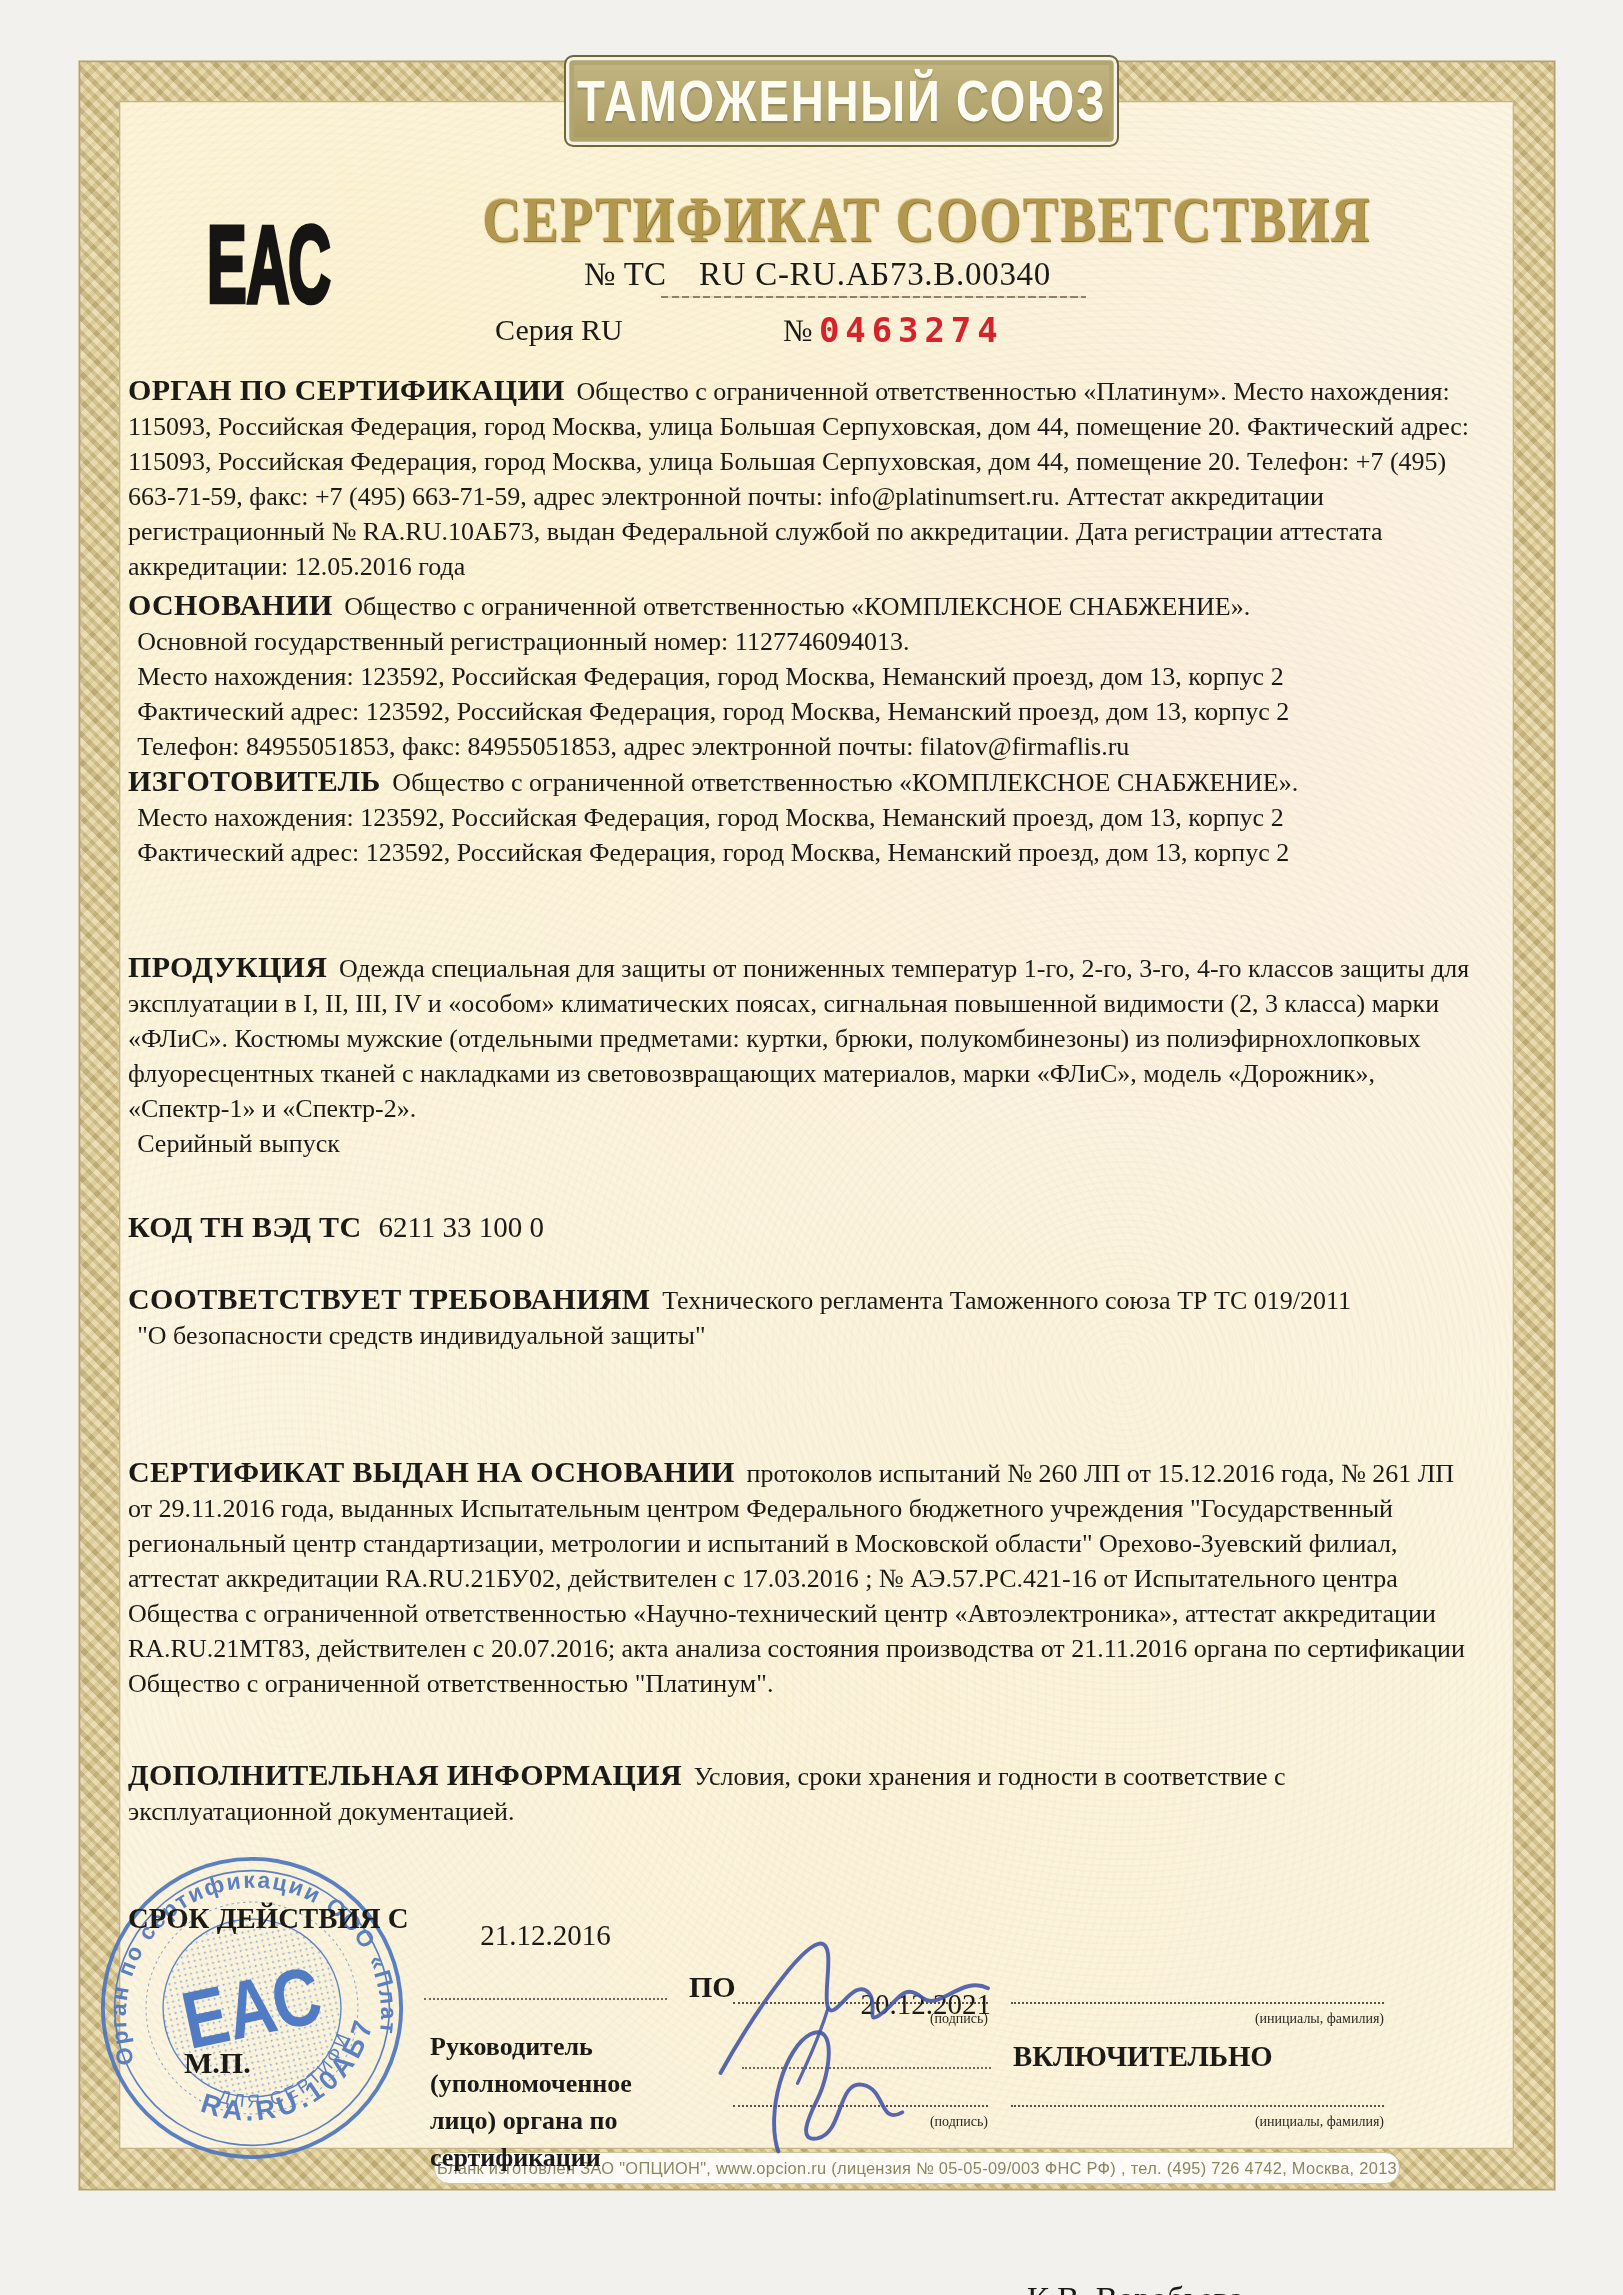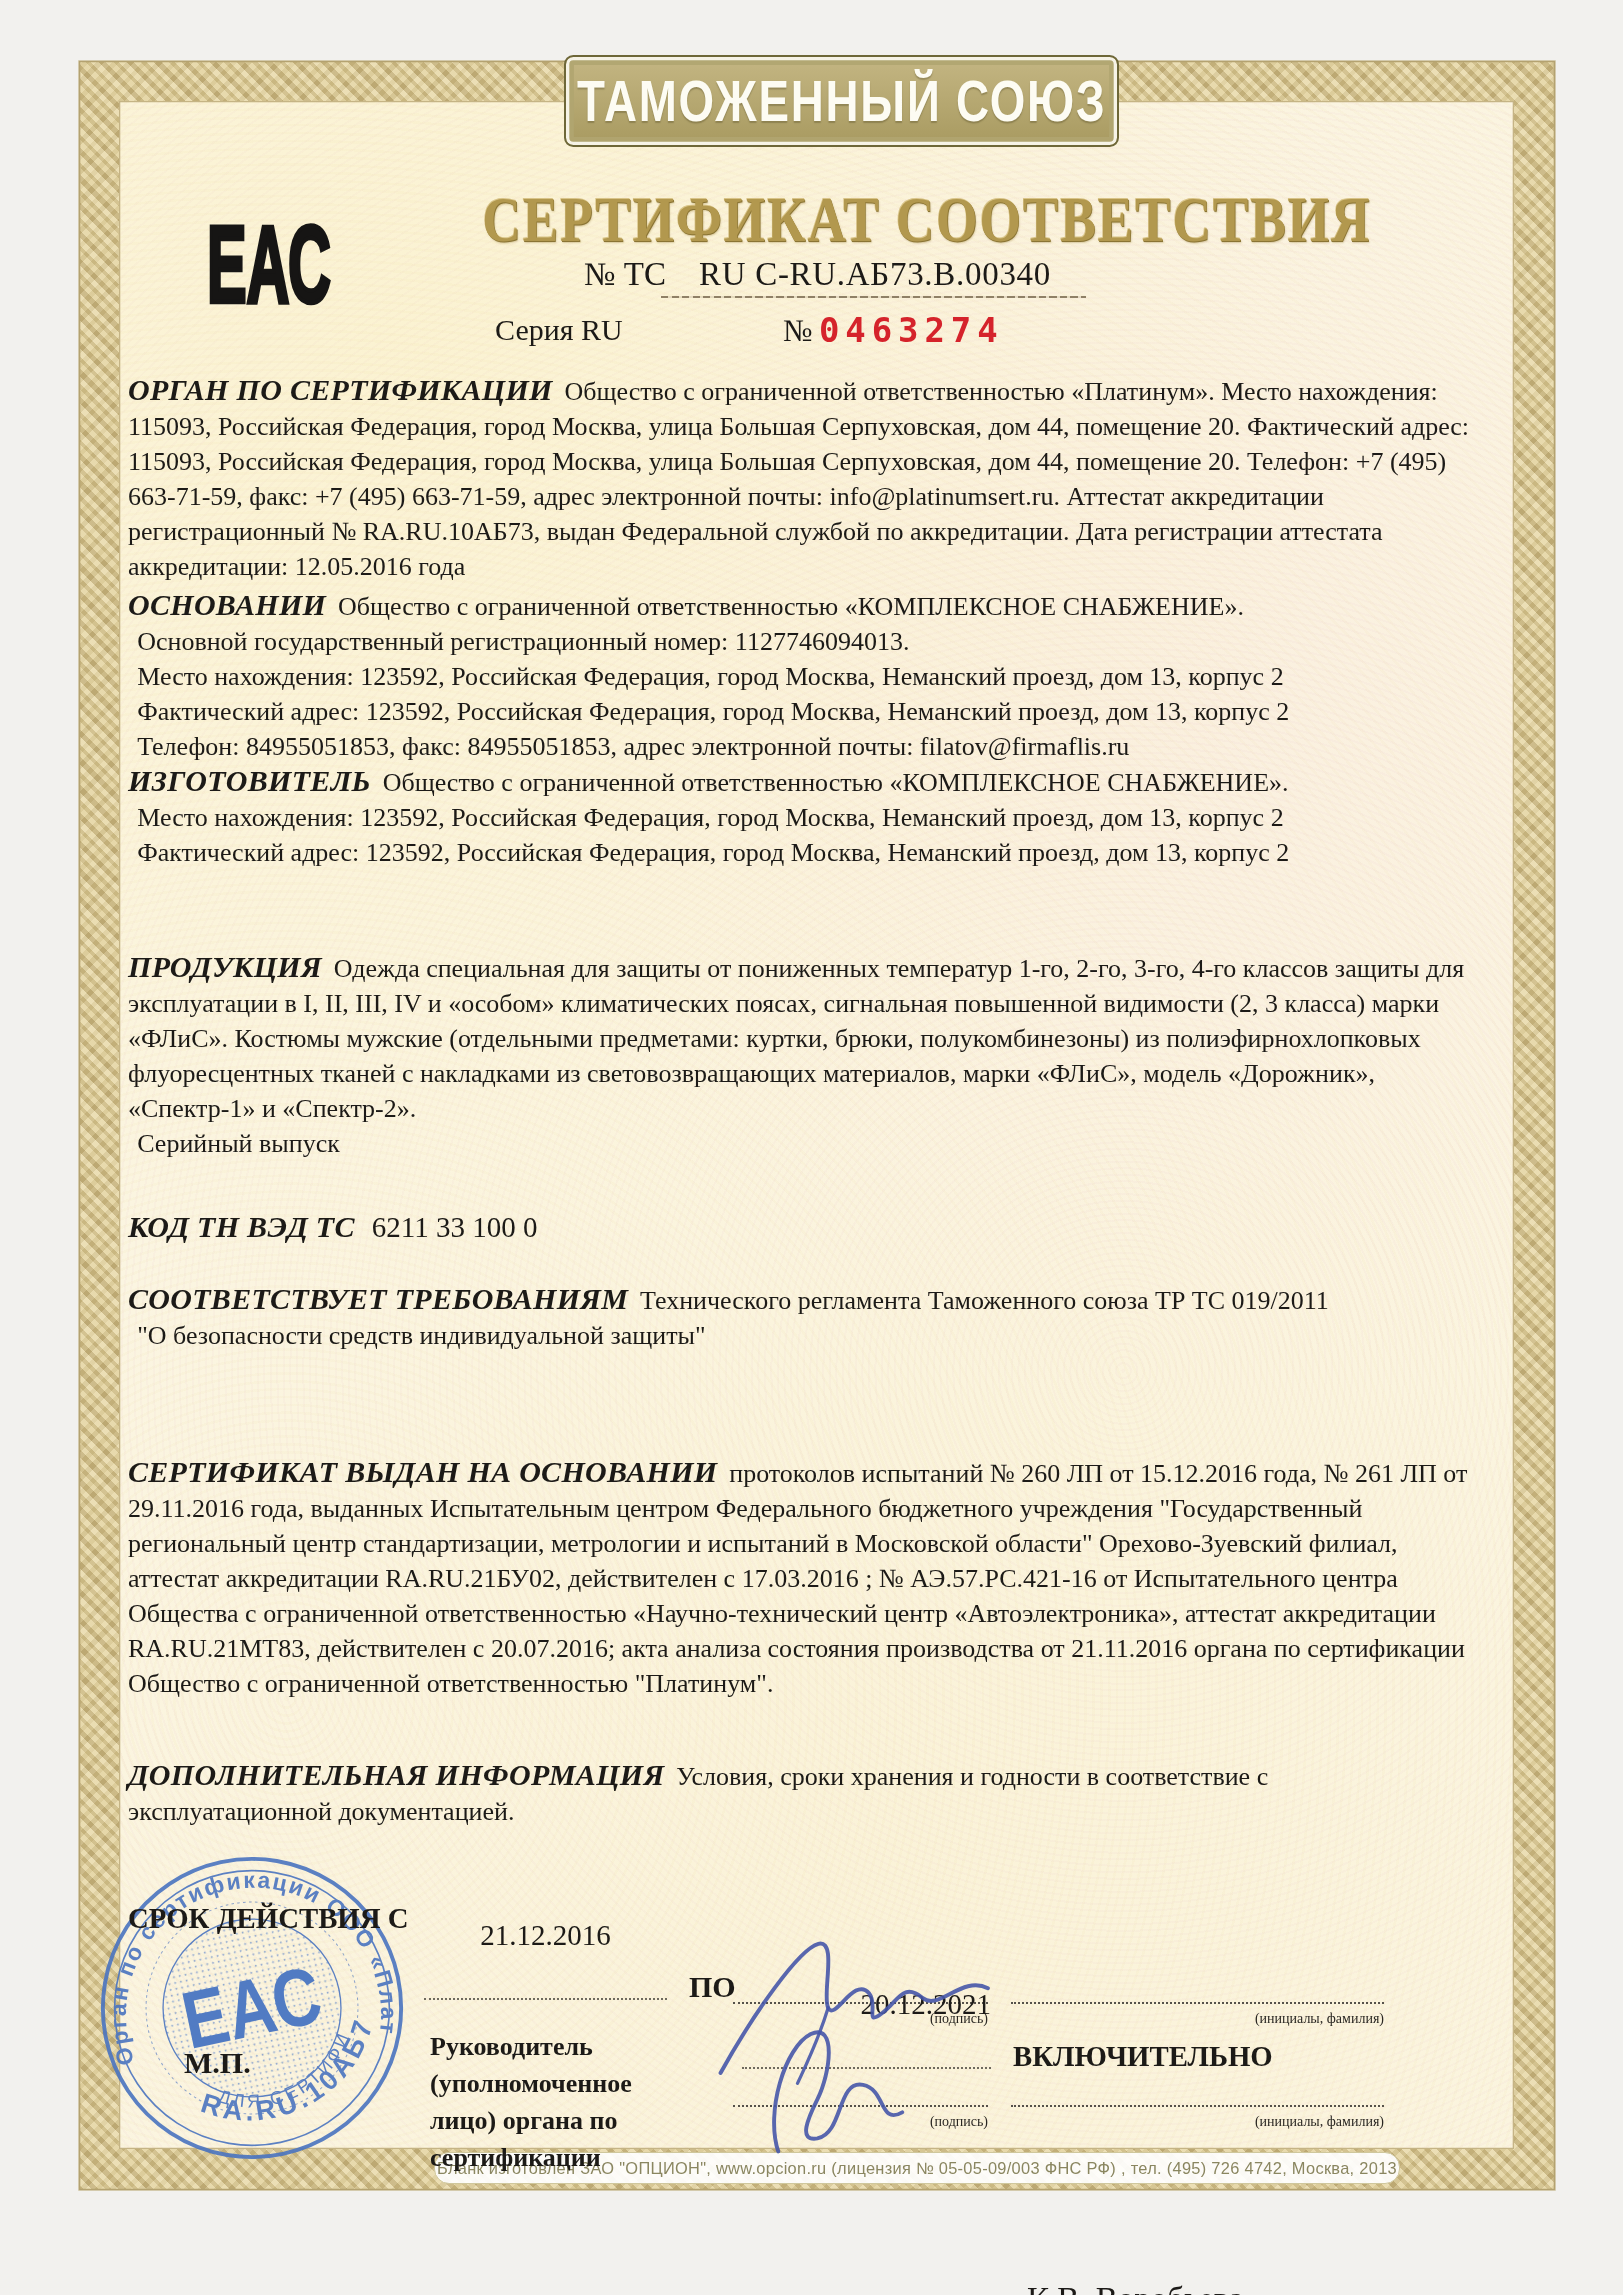--- a/index.html
+++ b/index.html
@@ -67,21 +67,21 @@
   }
   .seriya-label{position:absolute;left:495px;top:313px;font-size:30px;}
   .seriya-num{position:absolute;left:783px;top:313px;font-size:31px;}
   .seriya-value{
     position:absolute;left:819px;top:310px;
     font-family:"DejaVu Sans Mono", monospace;font-weight:bold;
     font-size:34px;letter-spacing:5.9px;color:#d5232b;
   }
   
   .sec{position:absolute;left:128px;width:1346px;line-height:35px;font-size:26px;margin:0;}
-  .sec .h{font-weight:bold;font-size:30px;letter-spacing:0.3px;margin-right:11.8px;font-style:italic;}
+  .sec .h{font-weight:bold;font-size:30px;letter-spacing:0.3px;margin-right:11.8px;}
   .sec .line{display:block;padding-left:9.2px;}
   .kod-value{font-size:29px;margin-left:5.2px;}
   
   .v-label{position:absolute;left:128px;top:1901px;font-size:30px;font-weight:bold;transform:scaleX(.96);transform-origin:left;}
   .v-from{position:absolute;left:424px;top:1885px;width:243px;text-align:center;font-size:29px;}
   .v-line1{position:absolute;left:424px;top:1931px;width:243px;border-bottom:2.6px dotted #6f6a5e;}
   .v-po{position:absolute;left:689px;top:1901px;font-size:30px;font-weight:bold;}
   .v-to{position:absolute;left:742px;top:1885px;width:249px;text-align:right;font-size:29px;}
   .v-line2{position:absolute;left:742px;top:1931px;width:249px;border-bottom:2.6px dotted #6f6a5e;}
   .v-incl{position:absolute;left:1013px;top:1901px;font-size:30px;font-weight:bold;transform:scaleX(.96);transform-origin:left;}

